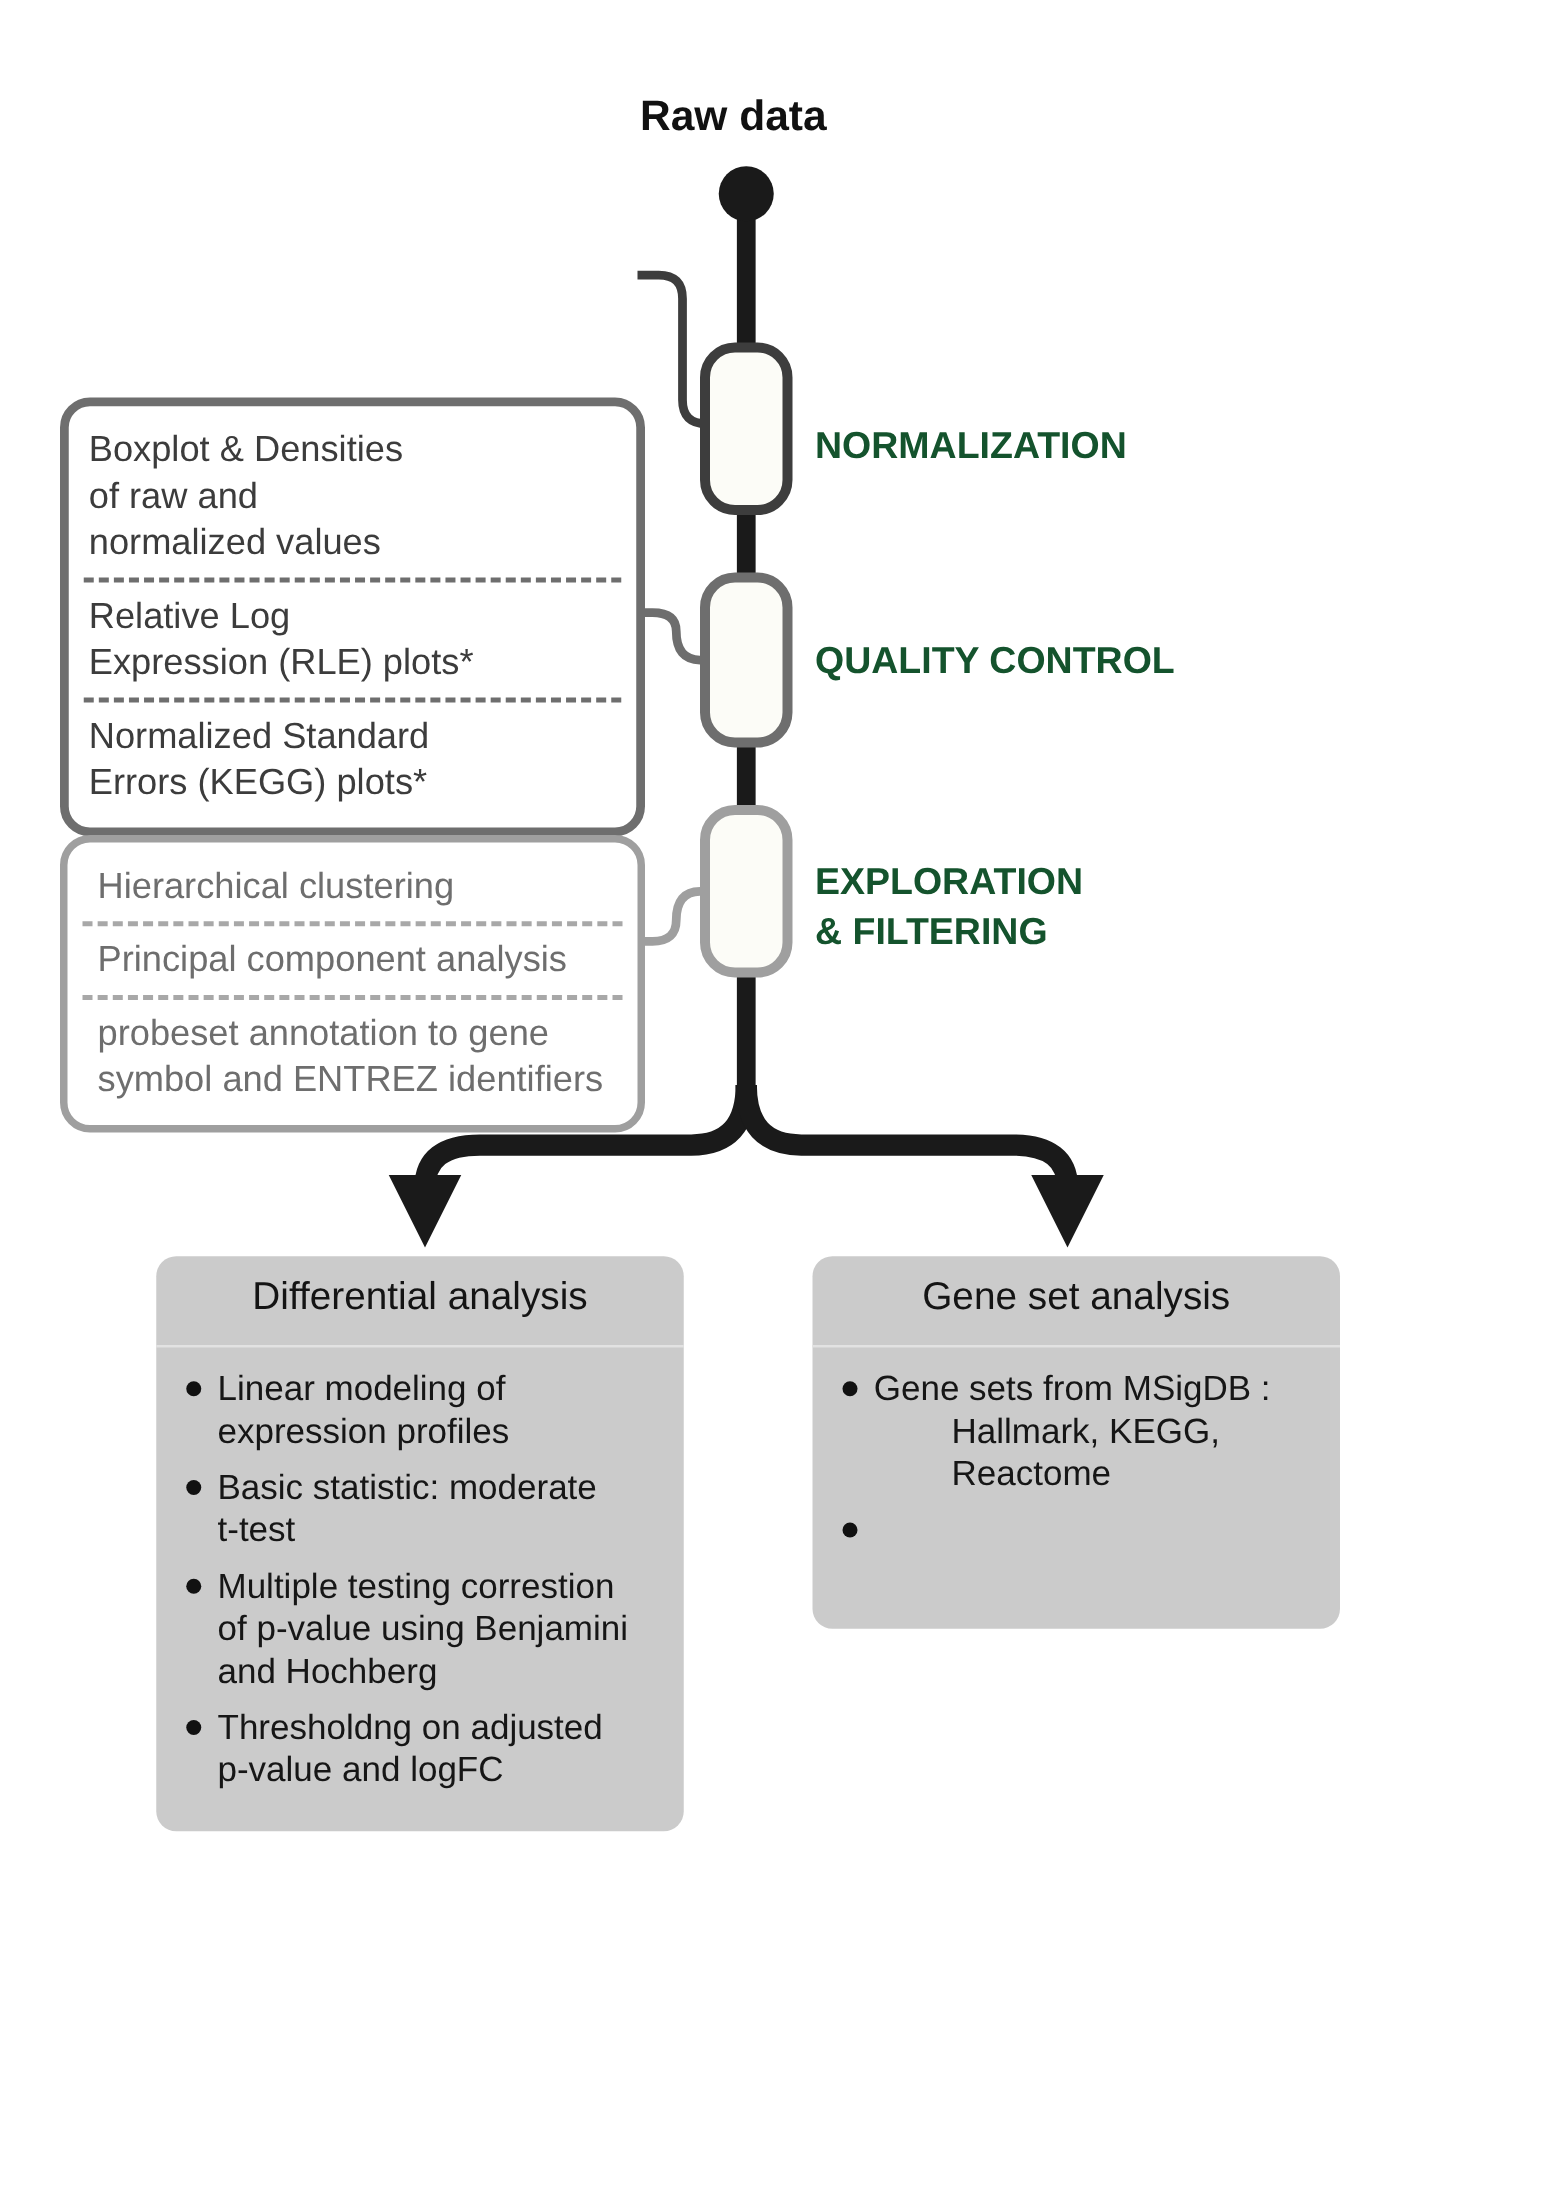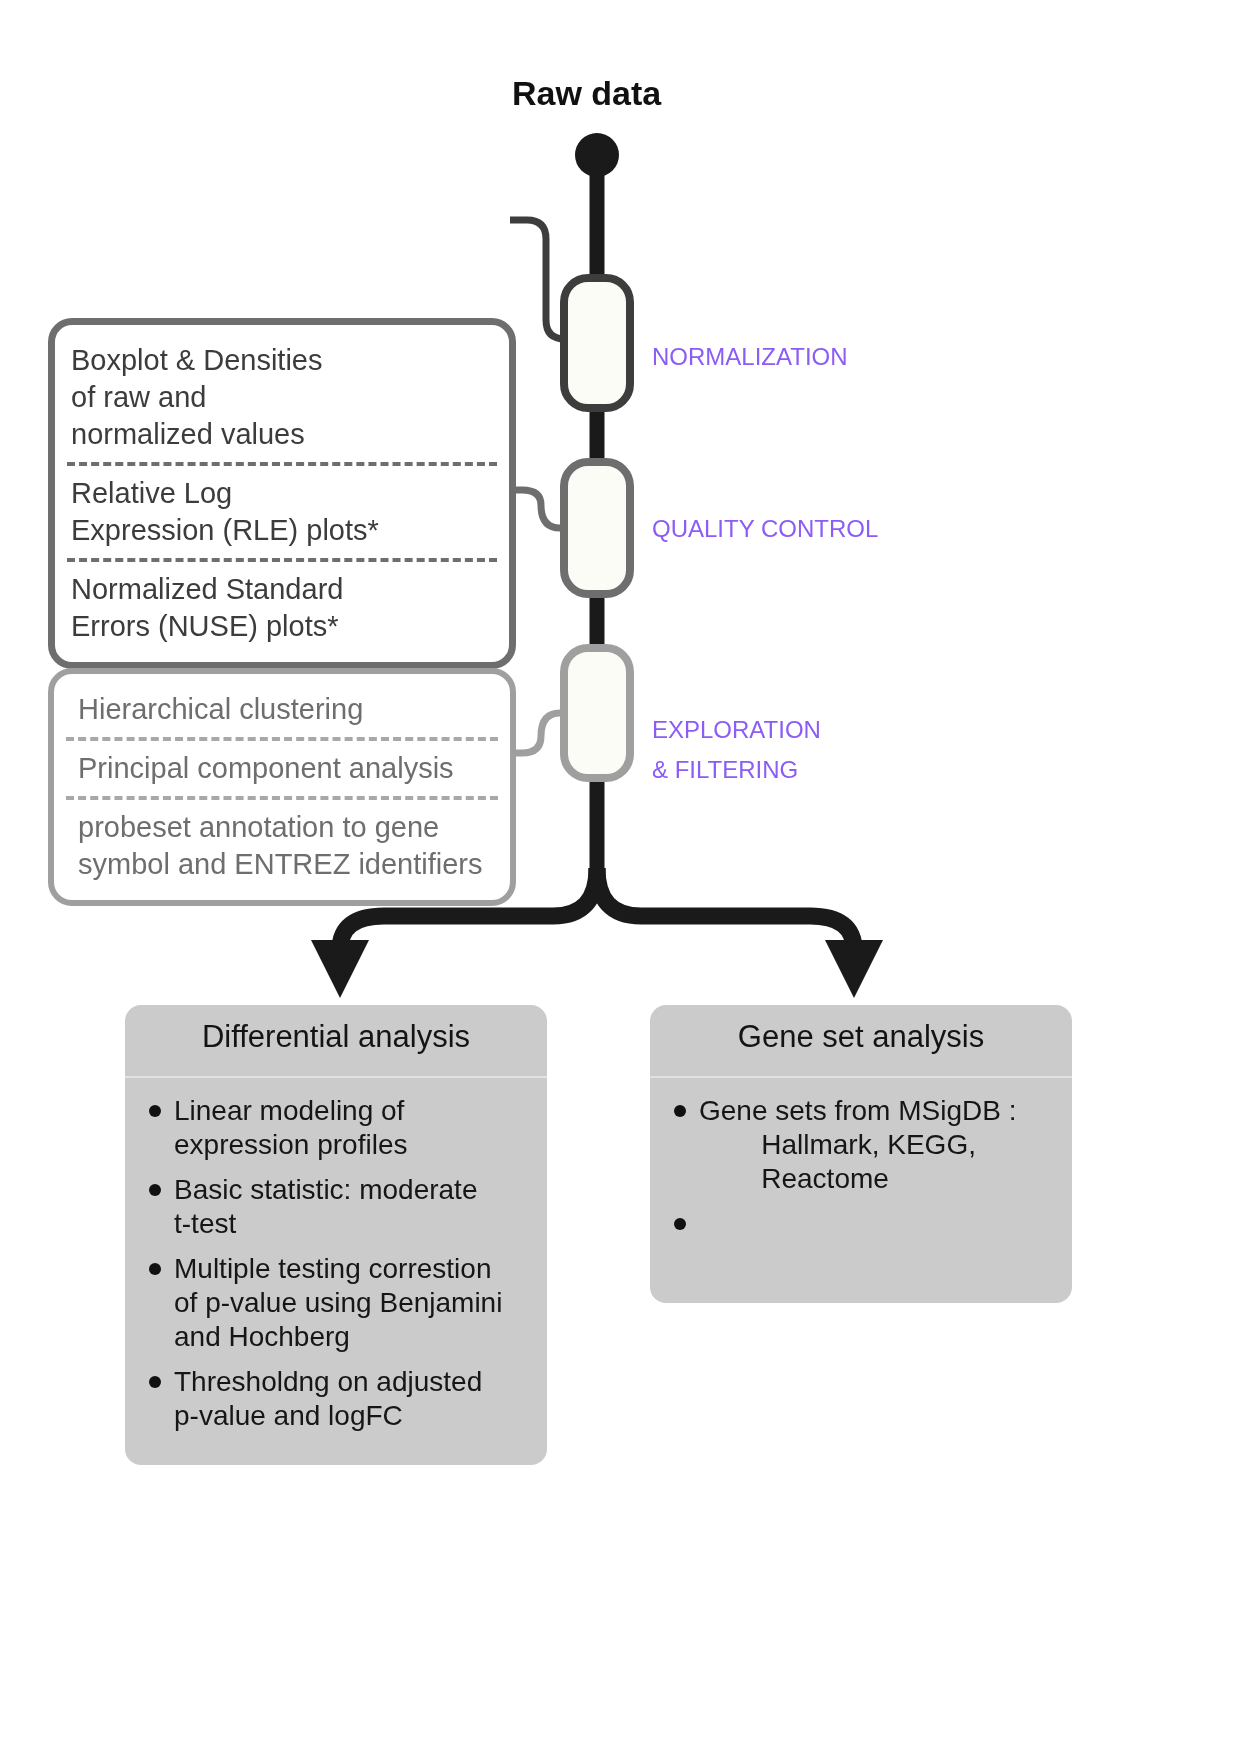--- a/index.html
+++ b/index.html
@@ -20,25 +20,25 @@
   .box1 .divider { border-color:#3d3d3d; }
 
   .box2 { top:318px; min-height:330px; border:7px solid #6e6e6e;justify-content:center; }
   .box2 .item { color:#3c3c3c; }
   .box2 .divider { border-color:#6e6e6e; }
 
   .box3 { top:668px; min-height:230px; border:6px solid #9f9f9f; }
   .box3 .item { color:#6e6e6e;padding-left:24px; }
   .box3 .divider { border-color:#a8a8a8; }
 
-  .stage-label { position:absolute; left:652px; font-size:24px; font-weight:400; color:#8b5cf6;
+  .stage-label { position:absolute; left:652px; font-size:30px; font-weight:700; color:#14532d;
                  white-space:pre-line; line-height:40px; }
   .label1 { top:337px; }
   .label2 { top:509px; }
-  .label3 { top:686px;margin-top:24px; }
+  .label3 { top:686px; }
 
   .analysis-box { position:absolute; width:422px; background:#cbcbcb; border-radius:16px; color:#141414; }
   .analysis-left  { left:125px; top:1005px; min-height:418px; }
   .analysis-right { left:650px; top:1005px; min-height:298px; }
   .analysis-title { text-align:center; font-size:31px; padding:14px 10px 21px; border-bottom:2px solid #e2e2e2; }
   .bullets { padding:16px 14px 32px 24px; }
   .bullet { display:flex; gap:13px; margin-bottom:11px; }
   .bullet:last-child { margin-bottom:0; }
   .bullet .dot { flex:0 0 auto; width:12px; height:12px; border-radius:50%; background:#111; margin-top:11px; }
   .bullet .text { font-size:28px; line-height:34px; white-space:pre-wrap; color:#161616; }
@@ -72,21 +72,21 @@
 
   <div class="stage-box box2">
     <div class="item">Boxplot &amp; Densities
 of raw and
 normalized values</div>
     <div class="divider"></div>
     <div class="item">Relative Log
 Expression (RLE) plots*</div>
     <div class="divider"></div>
     <div class="item">Normalized Standard
-Errors (NUSE) plots*</div>
+Errors (KEGG) plots*</div>
   </div>
 
   <div class="stage-box box3">
     <div class="item">Hierarchical clustering</div>
     <div class="divider"></div>
     <div class="item">Principal component analysis</div>
     <div class="divider"></div>
     <div class="item">probeset annotation to gene
 symbol and ENTREZ identifiers</div>
   </div>

